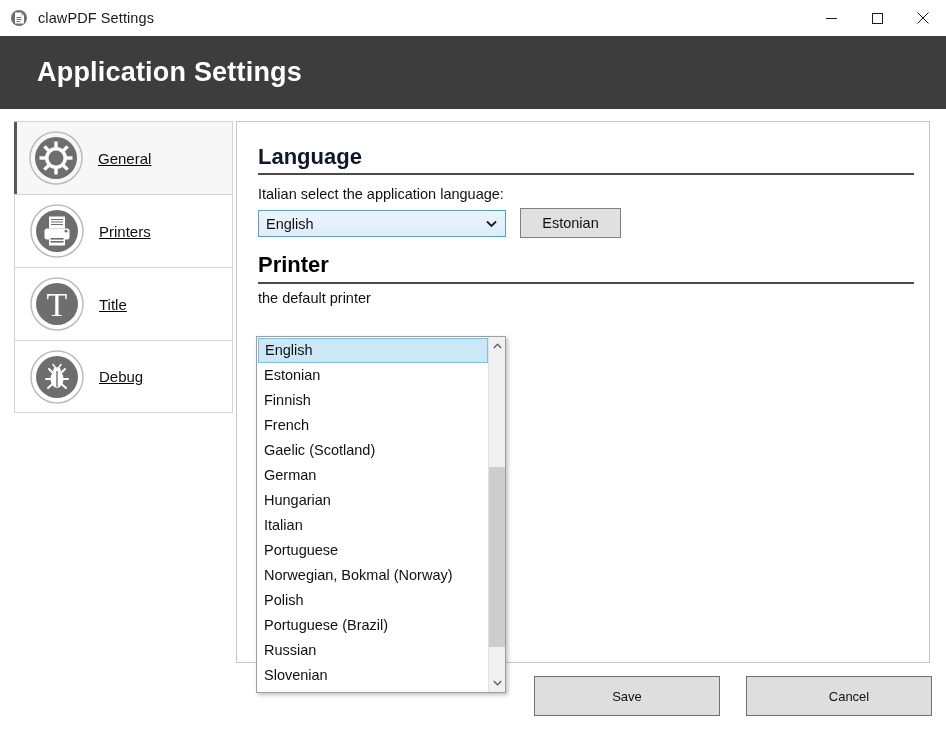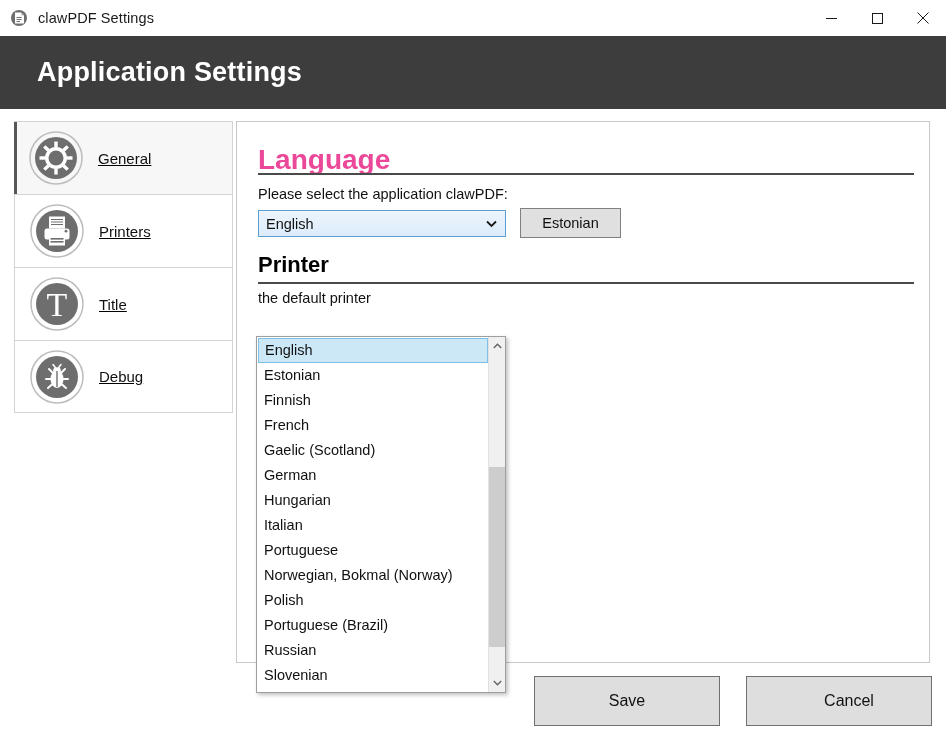--- a/index.html
+++ b/index.html
@@ -83,21 +83,21 @@
 
   
   .content-panel {
     position: absolute; left: 236px; top: 12px;
     width: 694px; height: 542px;
     border: 1px solid #c8c8c8;
     background: #ffffff;
   }
   .section-title {
     position: absolute; left: 21px; top: 22px;
-    font-size: 28px; font-weight: bold; color: #ec4899;
+    font-size: 22px; font-weight: bold; color: #0f172a;
   }
   .rule {
     position: absolute; left: 21px; width: 656px; height: 0;
     border-top: 2px solid #4a4a4a;
   }
   .rule.r1 { top: 51px; }
   .rule.r2 { top: 160px; }
   .field-label {
     position: absolute; left: 21px; top: 64px;
     font-size: 14.5px; color: #111111;
@@ -182,24 +182,24 @@
   .dd-scroll-btn.dn { position: absolute; bottom: 0; left: 0; }
   .dd-thumb {
     position: absolute; left: 0; top: 130px;
     width: 17px; height: 180px;
     background: #cdcdcd;
   }
 
   
   .footer-btn {
     position: absolute; top: 567px;
-    width: 186px; height: 50px;
+    width: 186px; height: 40px;
     border: 1px solid #707070;
     background: #dedede;
-    font-size: 16px; color: #111111;
+    font-size: 13px; color: #111111;
     font-family: "Liberation Sans", sans-serif;
     cursor: default;
   }
   .footer-btn.save { left: 534px; }
   .footer-btn.cancel { left: 746px; padding-left: 20px; }
 </style>
 </head>
 <body>
 
 <div class="titlebar">
@@ -317,21 +317,21 @@
       <span class="nav-label">Debug</span>
     </div>
 
   </div>
 
   <div class="content-panel">
 
     <div class="section-title">Language</div>
     <div class="rule r1"></div>
 
-    <div class="field-label">Please select the application clawPDF:</div>
+    <div class="field-label">Italian select the application language:</div>
 
     <div class="combobox">
       <span class="combobox-value">English</span>
       <span class="combobox-arrow">
         <svg width="11" height="7" viewBox="0 0 11 7">
             <path d="M1 1 L5.5 5.5 L10 1" stroke="#1a1a1a" stroke-width="1.8" fill="none"></path>
           </svg>
       </span>
     </div>
 

